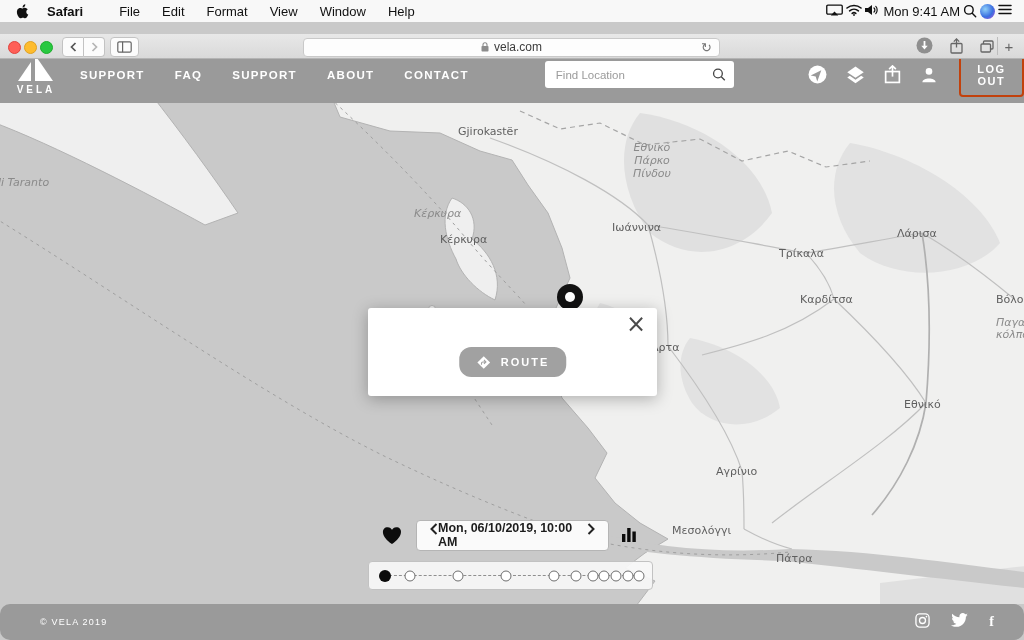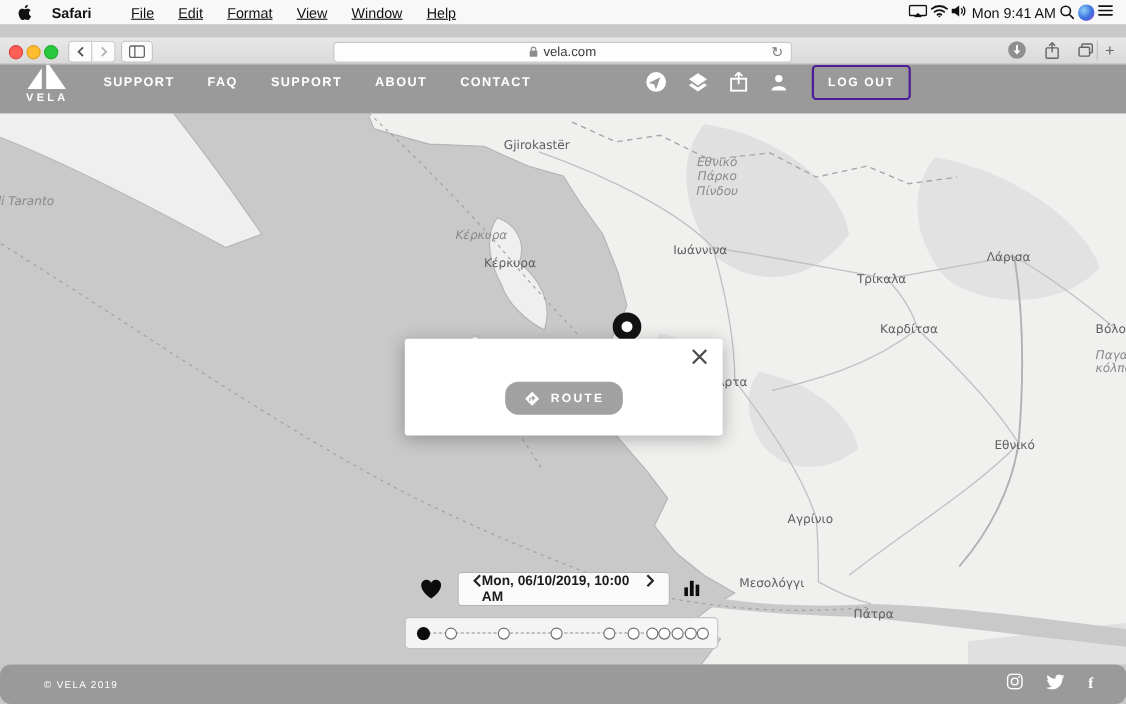--- a/index.html
+++ b/index.html
@@ -4,21 +4,21 @@
 <style>
   html,body{margin:0;padding:0;}
   body{width:1024px;height:640px;position:relative;overflow:hidden;
        font-family:"Liberation Sans",sans-serif;background:#c9c9c9;}
 
   
   .menubar{position:absolute;top:0;left:0;width:1024px;height:22px;background:#f8f8f8;
            display:flex;align-items:center;font-size:13px;color:#111;z-index:50;}
   .menubar .apple{margin-left:16px;display:flex;align-items:center;}
   .m-app{margin-left:18px;font-weight:700;}
-  .m-item{margin-left:22px;text-decoration:underline;}
+  .m-item{margin-left:22px;}
   .mb-right{margin-left:auto;display:flex;align-items:flex-start;gap:3px;margin-right:12px;}
   .mb-right svg{display:block;}
   .clock{font-size:13px;}
   .siri{width:15px;height:15px;border-radius:50%;
         background:radial-gradient(circle at 35% 35%, #8fd0f8, #3a6fe0 55%, #b84fd8);}
 
   
   .toolbar{position:absolute;top:34px;left:0;width:1024px;height:24px;
            background:linear-gradient(#e8e8e8,#d9d9d9);border-bottom:1px solid #b4b4b4;z-index:49;}
   .tl{position:absolute;top:6.5px;width:11px;height:11px;border-radius:50%;}
@@ -48,21 +48,21 @@
   .mainnav{display:flex;margin-left:24px;}
   .navitem{color:#fff;font-size:11.5px;font-weight:700;letter-spacing:1.3px;margin-right:30px;cursor:pointer;}
   .searchwrap{margin-left:46px;width:189px;height:27px;background:#fff;border-radius:3px;
               display:flex;align-items:center;position:relative;}
   .searchwrap input{border:none;outline:none;background:transparent;flex:1;margin-left:9px;
                     font-size:11.5px;color:#333;font-family:"Liberation Sans",sans-serif;}
   .searchwrap input::placeholder{color:#9b9b9b;}
   .searchwrap .mag{margin-right:8px;}
   .hdr-icons{display:flex;gap:19px;align-items:center;margin-left:74px;}
   .hdr-icons svg{display:block;}
-  .logout{margin-left:21px;background:transparent;border:2px solid #4c1d95;border-radius:4px;
+  .logout{margin-left:21px;background:transparent;border:2px solid #c2410c;border-radius:4px;
           color:#fff;font-size:11px;font-weight:700;letter-spacing:1.5px;padding:8px 13px;
           font-family:"Liberation Sans",sans-serif;cursor:pointer;}
 
   
   .map{position:absolute;top:103px;left:0;width:1024px;height:501px;overflow:hidden;background:#c9c9c9;}
   .map svg.basemap{position:absolute;top:0;left:0;}
   .maplabels{position:absolute;top:0;left:0;width:1024px;height:501px;}
   .maplabel{position:absolute;font-size:11px;color:#5f5f5f;white-space:pre;line-height:12px;
             font-family:"DejaVu Sans",sans-serif;}
   .maplabel.water,.maplabel.area{font-style:italic;color:#8a8a8a;}
@@ -223,20 +223,27 @@
   </div>
 
   <nav class="mainnav">
     <span class="navitem">SUPPORT</span>
     <span class="navitem">FAQ</span>
     <span class="navitem">SUPPORT</span>
     <span class="navitem">ABOUT</span>
     <span class="navitem">CONTACT</span>
   </nav>
 
+  <div class="searchwrap">
+    <input type="text" placeholder="Find Location" style="">
+    <svg class="mag" width="15" height="15" viewBox="0 0 16 16" fill="none" stroke="#444" stroke-width="1.5">
+        <circle cx="6.8" cy="6.8" r="5"></circle>
+        <line x1="10.6" y1="10.6" x2="14.6" y2="14.6"></line>
+      </svg>
+  </div>
 
   <div class="hdr-icons">
     <span>
       <svg width="19" height="19" viewBox="0 0 18 18">
           <circle cx="9" cy="9" r="8.5" fill="#fff"></circle>
           <polygon points="9,3.6 13.2,14 9,11.6 4.8,14" fill="#9a9a9a" transform="rotate(42 9 9)"></polygon>
         </svg>
     </span>
     <span>
       <svg width="19" height="18" viewBox="0 0 18 17">

